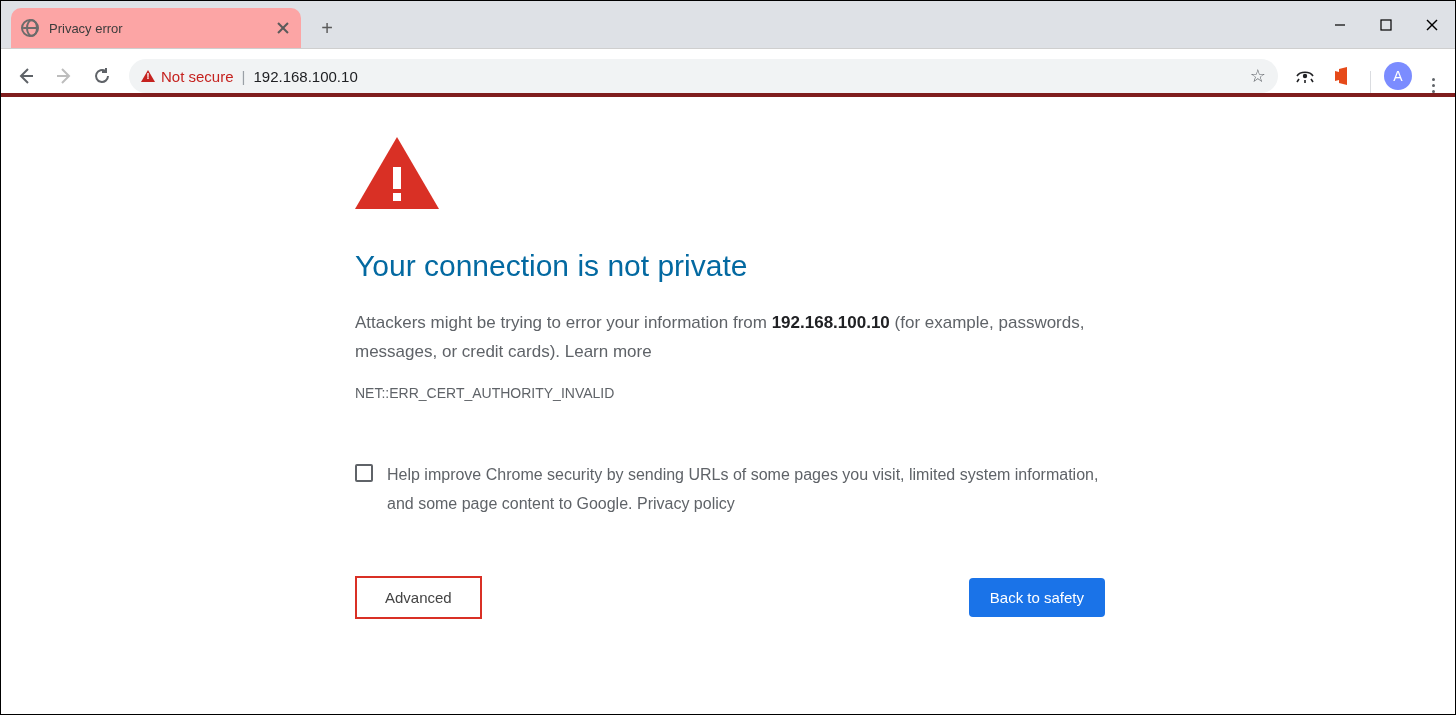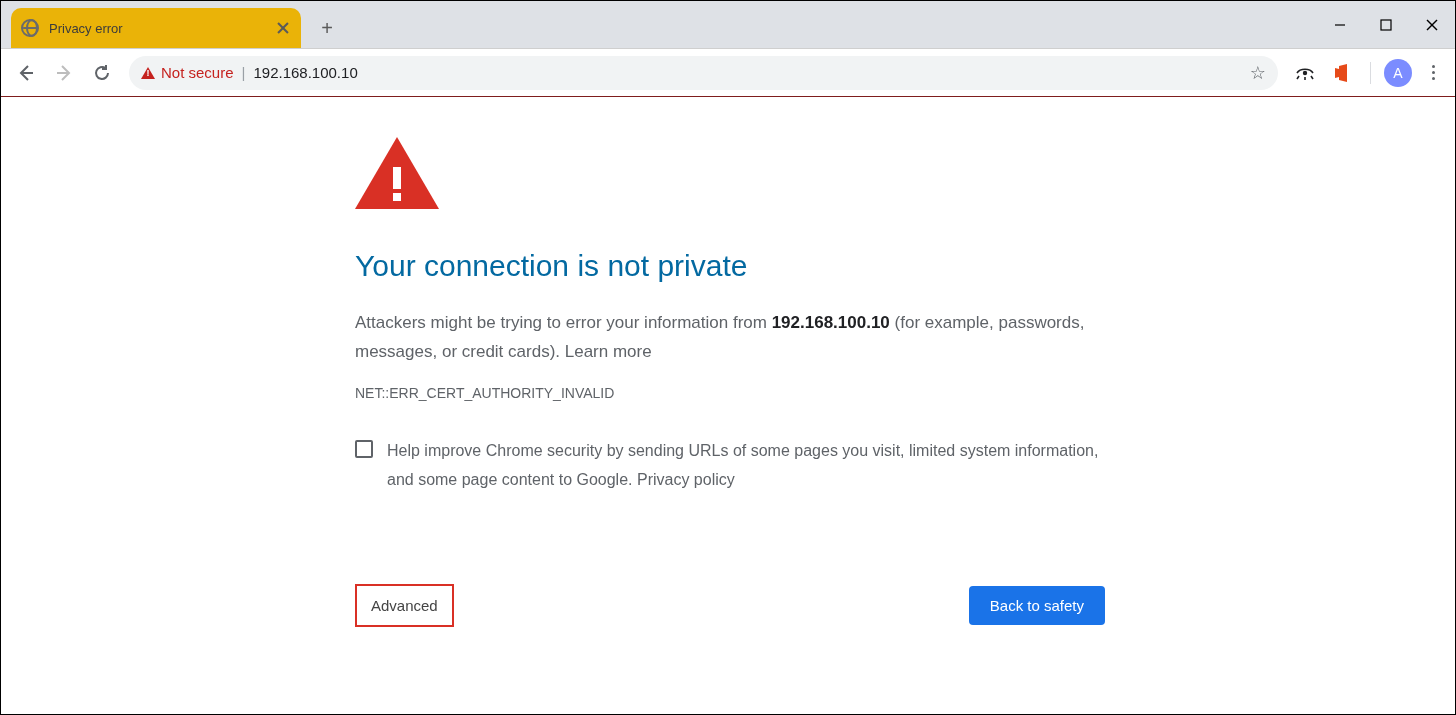--- a/index.html
+++ b/index.html
@@ -1,38 +1,38 @@
 <!DOCTYPE html>
 <html><head>
 <meta charset="utf-8">
 <style>
   * { box-sizing: border-box; margin: 0; padding: 0; }
   html, body { width: 1456px; height: 715px; font-family: "Segoe UI", Arial, sans-serif; background: #fff; overflow: hidden; }
   body { border: 1px solid #000; }
 
   
   .titlebar { height: 48px; background: #dee1e6; display: flex; align-items: flex-end; position: relative; border-bottom: 1px solid #cfcfcf; }
-  .tab { background: #eab308; height: 40px; margin-left: 10px; width: 290px; border-top-left-radius: 10px; border-top-right-radius: 10px; display: flex; align-items: center; padding: 0 10px; position: relative; }
+  .tab { background: #fca5a5; height: 40px; margin-left: 10px; width: 290px; border-top-left-radius: 10px; border-top-right-radius: 10px; display: flex; align-items: center; padding: 0 10px; position: relative; }
   .tab .favicon { width: 18px; height: 18px; border: 2px solid #6b6b6b; border-radius: 50%; position: relative; margin-right: 10px; flex-shrink: 0; }
   .tab .favicon::before { content: ""; position: absolute; top: 0; left: 0; right: 0; bottom: 0; border-radius: 50%; background:
       linear-gradient(to bottom, transparent 45%, #6b6b6b 45%, #6b6b6b 55%, transparent 55%);
   }
   .tab .favicon::after { content: ""; position: absolute; top: -2px; bottom: -2px; left: 50%; width: 8px; margin-left: -4px; border: 2px solid #6b6b6b; border-radius: 50%; }
   .tab .title { font-size: 13px; color: #3c3c3c; flex: 1; white-space: nowrap; overflow: hidden; }
   .tab .close { width: 16px; height: 16px; position: relative; cursor: pointer; }
   .tab .close::before, .tab .close::after { content: ""; position: absolute; top: 7px; left: 1px; width: 14px; height: 2px; background: #5a5a5a; }
   .tab .close::before { transform: rotate(45deg); }
   .tab .close::after { transform: rotate(-45deg); }
   .newtab { width: 32px; height: 32px; margin: 0 0 4px 10px; display: flex; align-items: center; justify-content: center; cursor: pointer; border-radius: 50%; }
   .newtab span { font-size: 20px; color: #5a5a5a; line-height: 1; }
   .win-controls { position: absolute; right: 0; top: 0; height: 100%; display: flex; align-items: center; }
   .win-btn { width: 46px; height: 32px; display: flex; align-items: center; justify-content: center; cursor: pointer; font-size: 14px; color: #000; }
 
   
-  .toolbar { height: 48px; background: #fff; display: flex; align-items: center; padding: 0 8px; border-bottom: 1px solid #7f1d1d; gap: 4px; }
+  .toolbar { height: 48px; background: #fff; display: flex; align-items: flex-end; padding: 0 8px; border-bottom: 4px solid #7f1d1d; gap: 4px; }
   .nav-btn { width: 34px; height: 34px; display: flex; align-items: center; justify-content: center; border-radius: 50%; cursor: pointer; }
   .nav-btn svg { stroke: #5f6368; fill: none; stroke-width: 2; }
   .nav-btn.disabled svg { stroke: #bdbdbd; }
   .omnibox { flex: 1; height: 34px; background: #f1f3f4; border-radius: 17px; display: flex; align-items: center; padding: 0 12px; margin: 0 6px; color: #3c4043; font-size: 15px; }
   .not-secure { color: #c5221f; display: flex; align-items: center; gap: 6px; }
   .ns-tri { width: 0; height: 0; border-left: 7px solid transparent; border-right: 7px solid transparent; border-bottom: 12px solid #c5221f; position: relative; }
   .ns-tri::after { content: "!"; position: absolute; top: 1px; left: -2px; width: 4px; text-align: center; color: #fff; font-size: 9px; font-weight: bold; }
   .omnibox .sep { margin: 0 8px; color: #9aa0a6; }
   .omnibox .url { color: #202124; }
   .omnibox .star { margin-left: auto; color: #5f6368; font-size: 18px; cursor: pointer; }
@@ -45,26 +45,26 @@
   
   .page { padding: 40px 0 0 0; }
   .container { width: 750px; margin: 0 0 0 354px; }
   .big-tri { width: 0; height: 0; border-left: 42px solid transparent; border-right: 42px solid transparent; border-bottom: 72px solid #d93025; position: relative; margin-bottom: 40px; }
   .big-tri .bang-bar { position: absolute; top: 30px; left: -4px; width: 8px; height: 22px; background: #fff; }
   .big-tri .bang-dot { position: absolute; top: 56px; left: -4px; width: 8px; height: 8px; background: #fff; }
   .heading { font-size: 30px; font-weight: 400; color: #0369a1; margin-bottom: 26px; }
   .body-text { font-size: 17px; color: #5f6368; line-height: 1.7; margin-bottom: 18px; }
   .body-text strong { color: #202124; font-weight: 600; }
   .body-text a, .opt-label a { color: #5f6368; cursor: pointer; }
-  .errcode { font-size: 14px; color: #5f6368; margin-bottom: 36px; }
-  .optin { display: flex; align-items: flex-start; gap: 14px; margin-bottom: 90px; }
+  .errcode { font-size: 14px; color: #5f6368; margin-bottom: 60px; }
+  .optin { display: flex; align-items: flex-start; gap: 14px; margin-bottom: 58px; }
   .chk { width: 18px; height: 18px; border: 2px solid #5f6368; border-radius: 2px; flex-shrink: 0; margin-top: 3px; cursor: pointer; }
   .opt-label { font-size: 16px; color: #5f6368; line-height: 1.8; }
   .btn-row { display: flex; justify-content: space-between; align-items: center; }
-  .btn-adv { padding: 11px 14px; border: 2px solid #d93025; background: #fff; color: #444; font-size: 15px; cursor: pointer; }
+  .btn-adv { padding: 11px 28px; border: 2px solid #d93025; background: #fff; color: #444; font-size: 15px; cursor: pointer; }
   .btn-safe { padding: 11px 21px; background: #1a73e8; color: #fff; border: none; border-radius: 4px; font-size: 15px; cursor: pointer; }
 </style>
 </head>
 <body>
 
 <div class="titlebar">
   <div class="tab">
     <div class="favicon"></div>
     <div class="title">Privacy error</div>
     <div class="close"></div>

